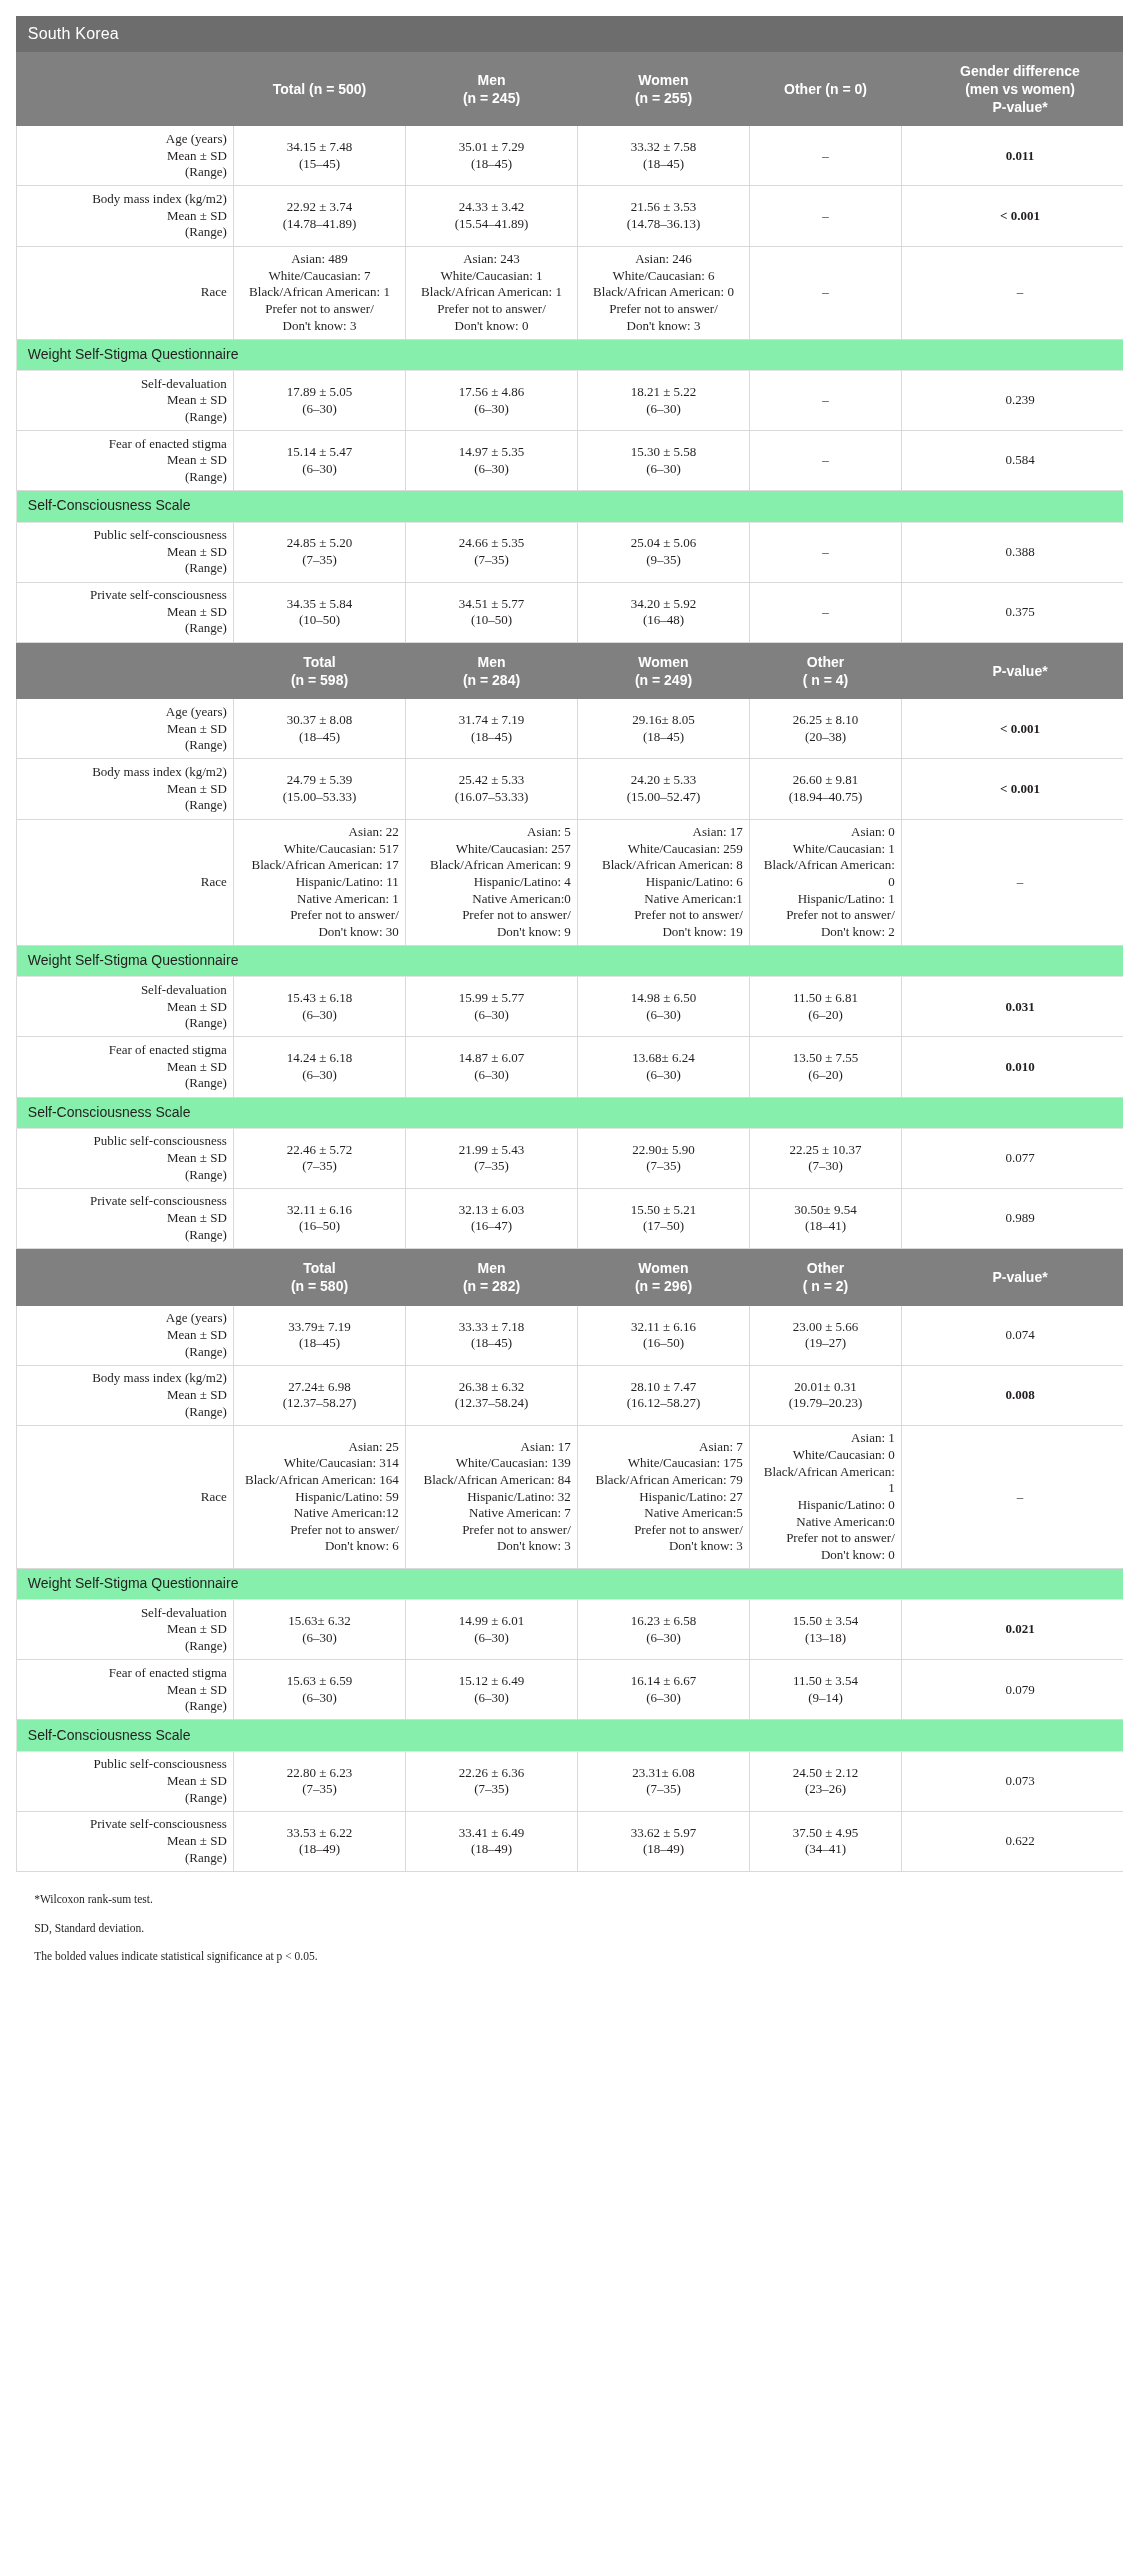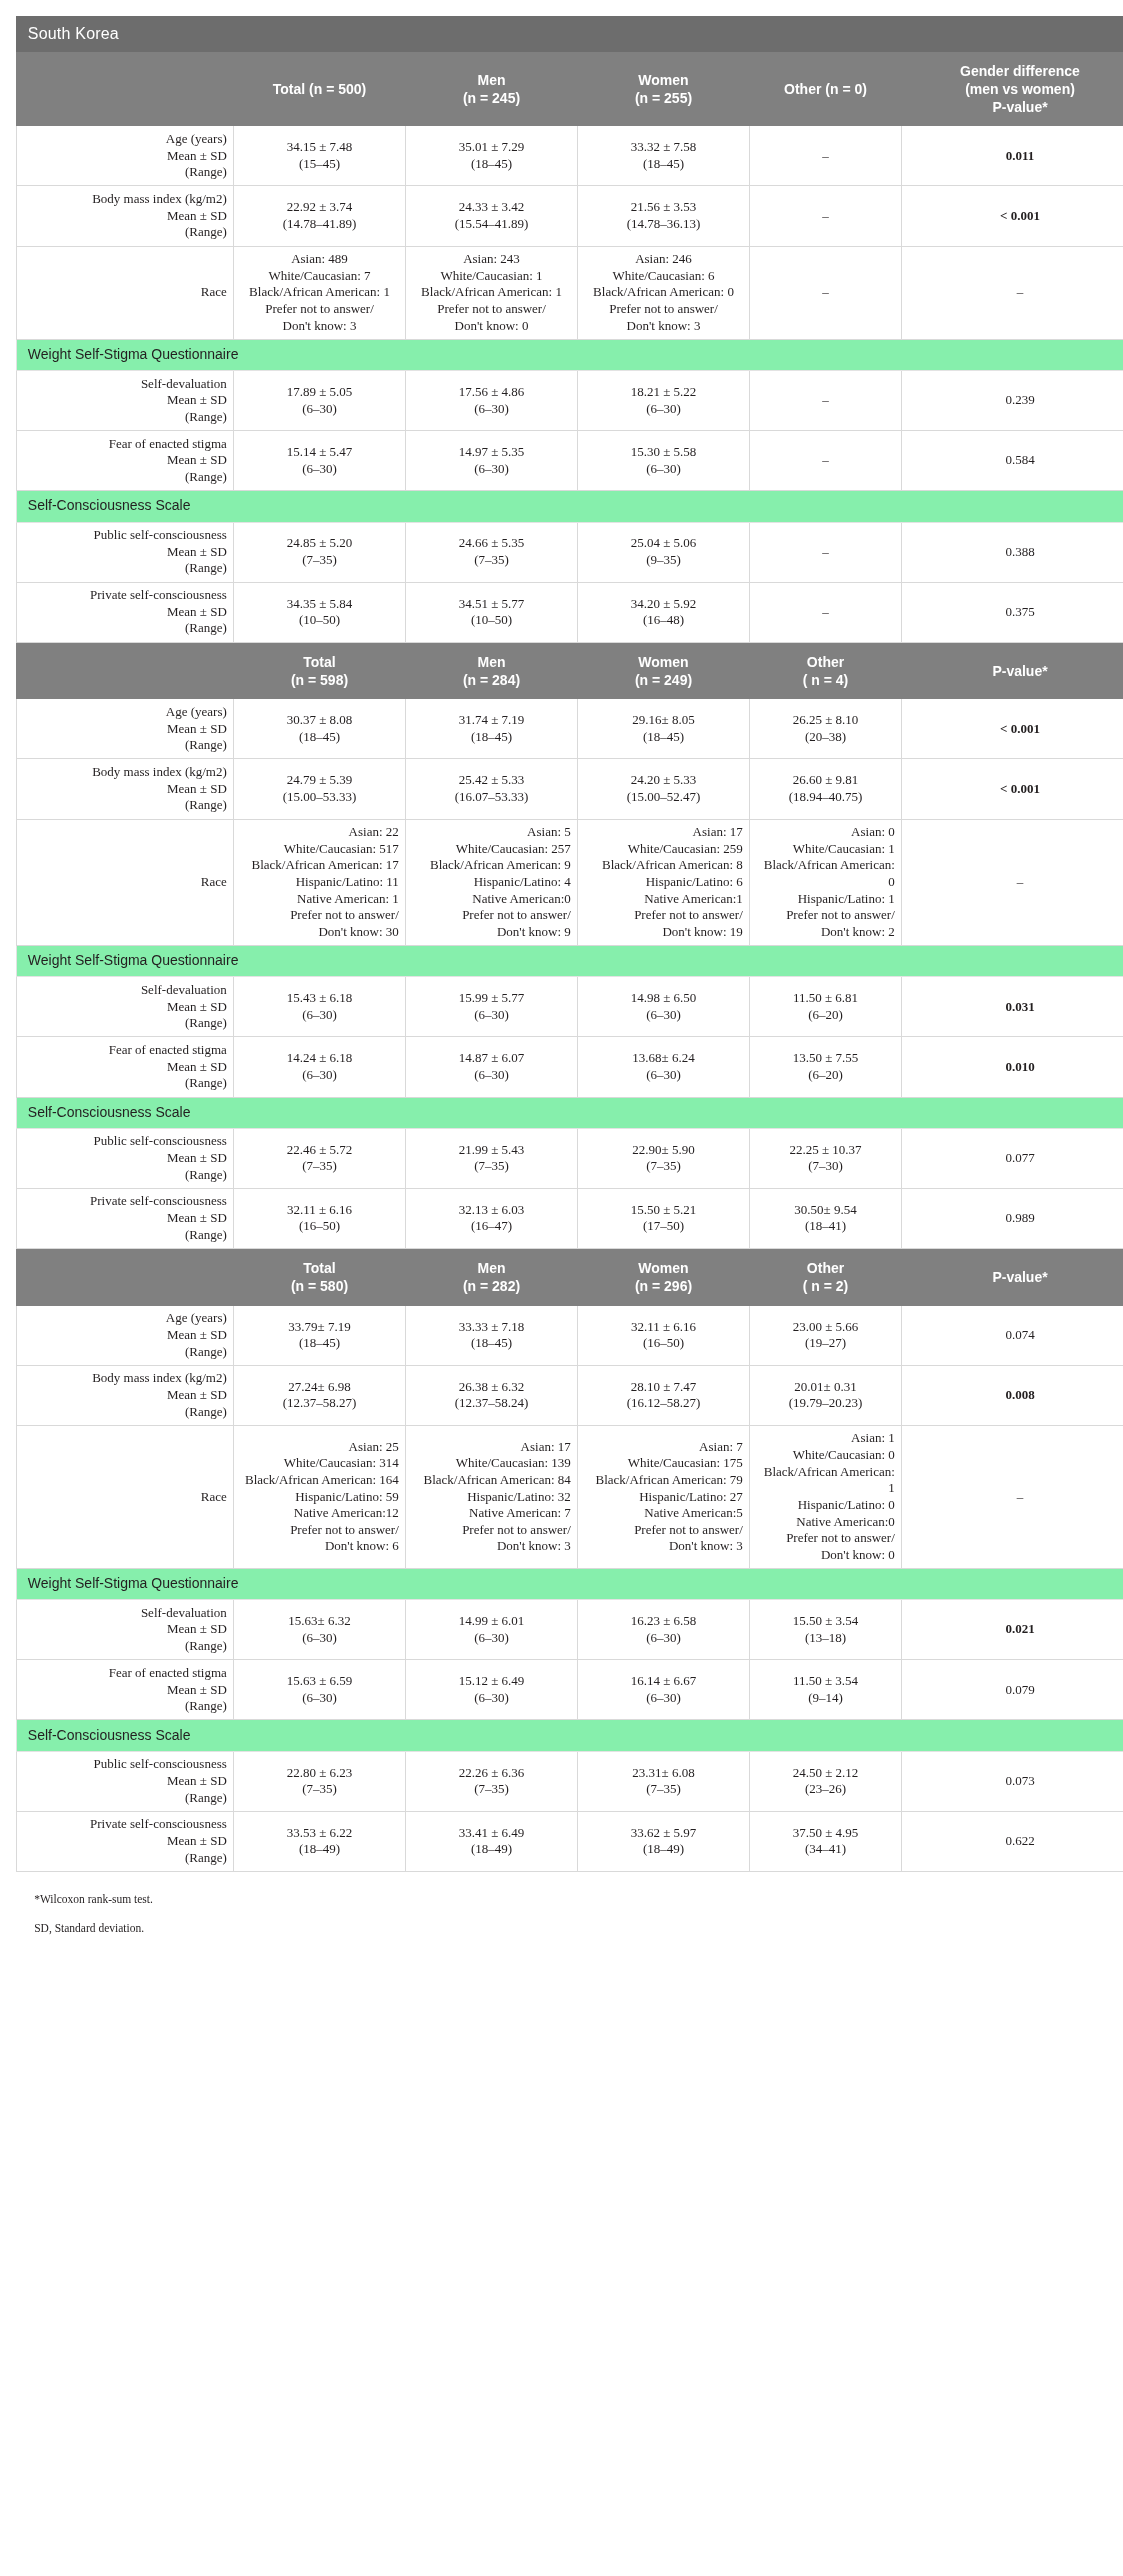--- a/index.html
+++ b/index.html
@@ -344,15 +344,16 @@
             <td class="val">33.62 ± 5.97<br>(18–49)</td>
             <td class="val">37.50 ± 4.95<br>(34–41)</td>
             <td class="pv">0.622</td>
           </tr>
         </tbody>
       </table>
     </div>
   <div class="footnotes" id="footnotes">
       <div>*Wilcoxon rank-sum test.</div>
       <div>SD, Standard deviation.</div>
+      <div>The bolded values indicate statistical significance at p &lt; 0.05.</div>
     </div>
 </div>
 
 
 </body></html>

